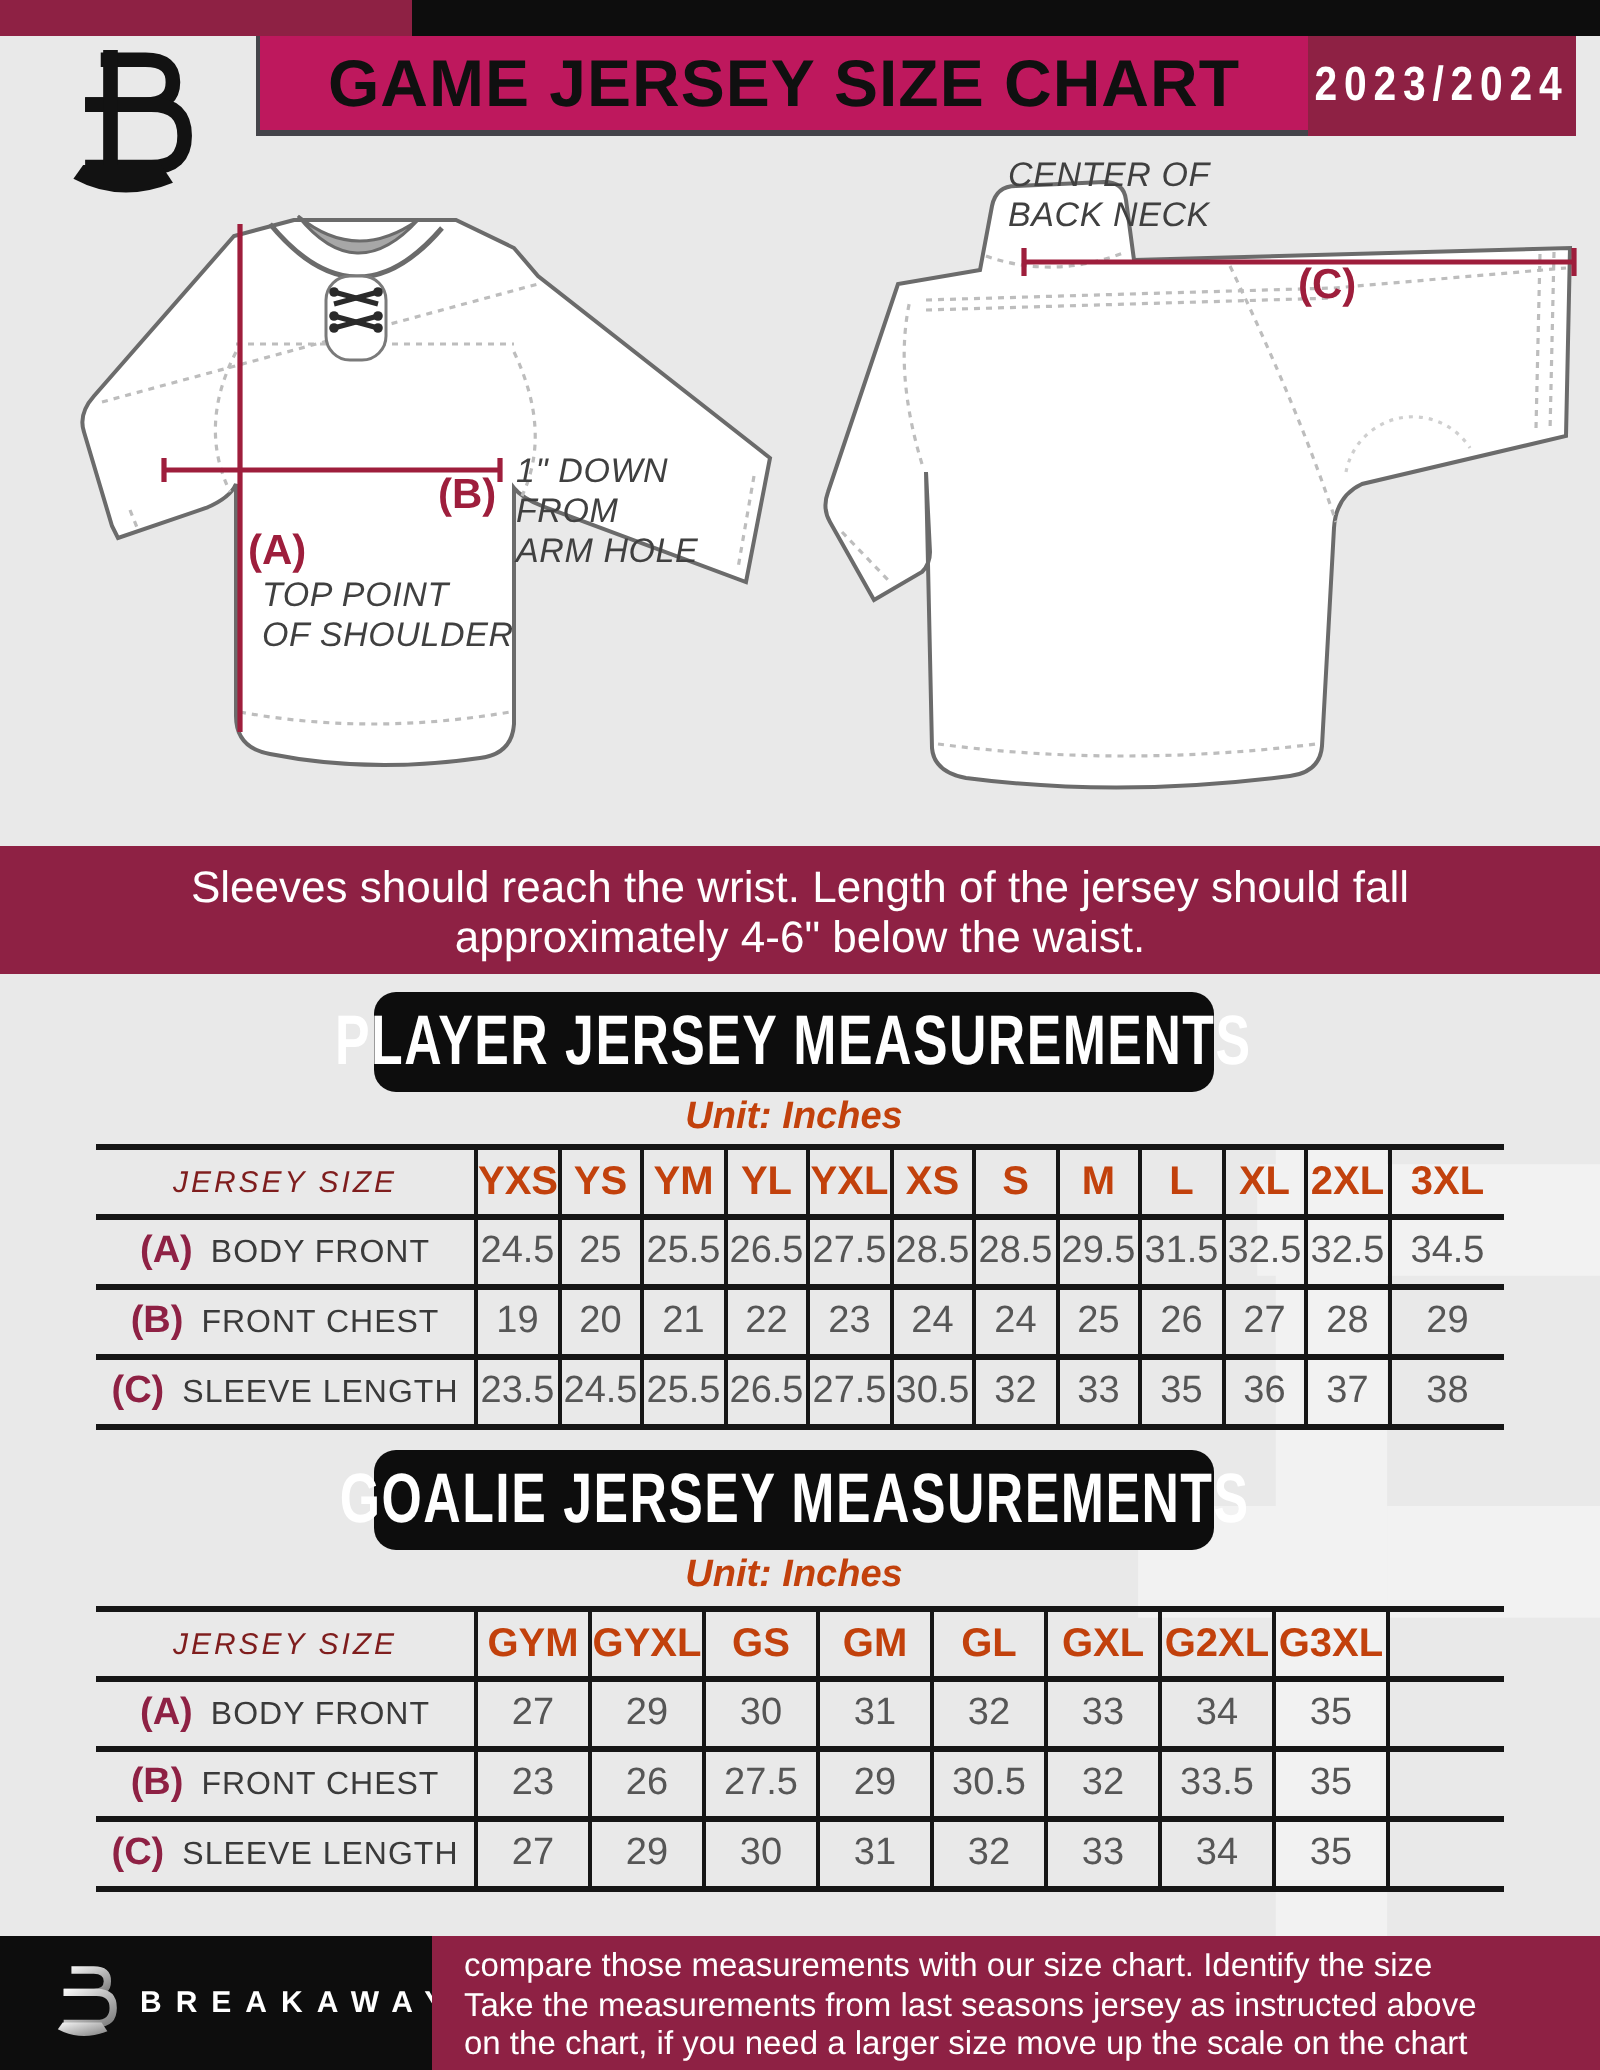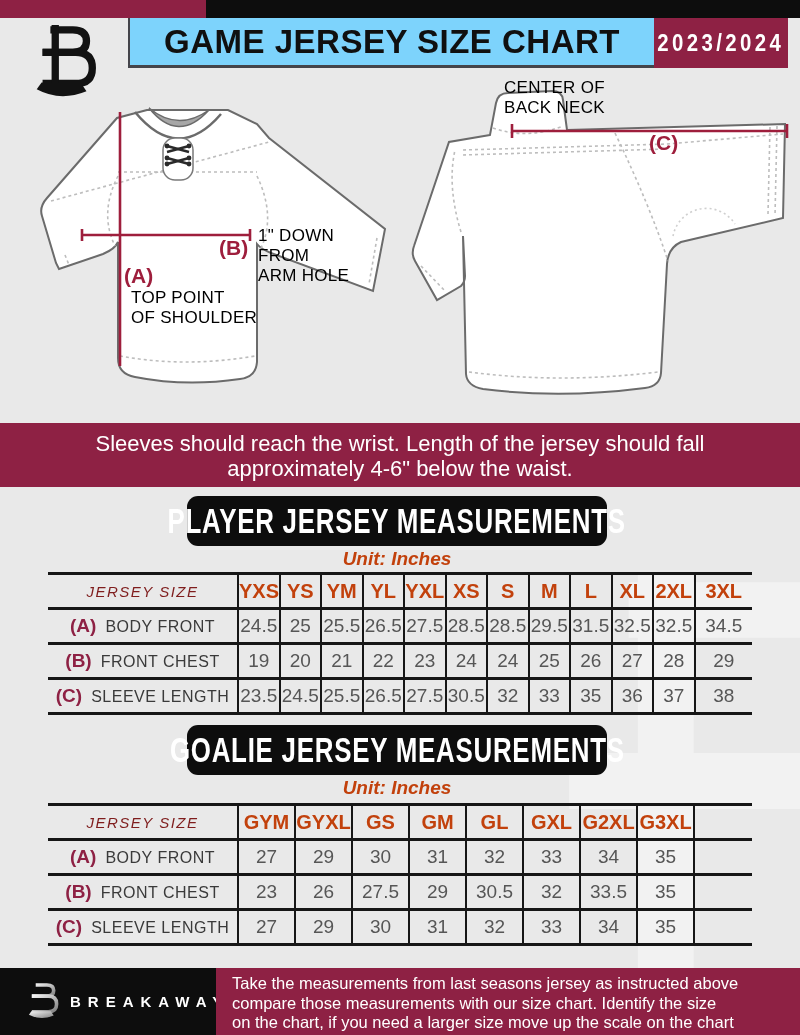--- a/index.html
+++ b/index.html
@@ -3,37 +3,37 @@
 <meta charset="utf-8">
 <style>
   html,body{margin:0;padding:0;background:#cfcfcf;}
   #page{position:relative;width:800px;height:1035px;background:#e9e9e9;overflow:hidden;
         font-family:"Liberation Sans", sans-serif;}
 
   
   .topbar-maroon{position:absolute;left:0;top:0;width:206px;height:18px;background:#8e2144;}
   .topbar-black{position:absolute;left:206px;top:0;width:594px;height:18px;background:#0d0d0d;}
 
-  .title-band{position:absolute;left:128px;top:18px;width:526px;height:50px;background:#7dd3fc;
+  .title-band{position:absolute;left:128px;top:18px;width:526px;height:50px;background:#be185d;
               border-left:2px solid #44444a;border-bottom:3px solid #44444a;
               display:flex;align-items:center;justify-content:center;box-sizing:border-box;z-index:3;}
   .title-band span{font-size:33px;font-weight:bold;color:#101010;letter-spacing:.5px;white-space:nowrap;}
   .season-band{position:absolute;left:654px;top:18px;width:134px;height:50px;background:#8e2144;
                display:flex;align-items:center;justify-content:center;z-index:3;}
   .season-band span{color:#fff;font-size:24px;font-weight:bold;letter-spacing:4px;
                     transform:scaleX(.85);white-space:nowrap;}
 
   .logo-top{position:absolute;left:28px;top:24px;z-index:3;}
 
   
   .diagram{position:absolute;left:0;top:68px;width:800px;height:355px;z-index:2;}
   .jersey-front{position:absolute;left:25px;top:30px;}
   .jersey-back{position:absolute;left:405px;top:18px;}
   .dlabel{position:absolute;color:#9e1e3c;font-weight:bold;font-size:21px;z-index:4;}
-  .dcaption{position:absolute;color:#000000;font-size:17px;line-height:20px;
+  .dcaption{position:absolute;color:#404040;font-style:italic;font-size:17px;line-height:20px;
             letter-spacing:.3px;z-index:4;white-space:nowrap;}
 
   
   .notice{position:absolute;left:0;top:423px;width:800px;height:64px;background:#8e2144;
           color:#fff;text-align:center;z-index:2;}
   .notice .l{font-size:22px;line-height:25px;}
   .notice .l:first-child{margin-top:8px;}
 
   
   .pill{position:absolute;left:187px;width:420px;height:50px;background:#0d0d0d;border-radius:11px;
@@ -376,18 +376,18 @@
       <g stroke="url(#silver)" stroke-width="7.5" fill="none">
         <path d="M20 6 H43 Q57 6 57 17.5 Q57 29 43 29 H12"></path>
         <path d="M12 29 H46 Q63 29 63 45 Q63 61 46 61 H12"></path>
         <path d="M25 1 V66"></path>
       </g>
       <path d="M6 67 Q30 80 57 69 L51 60 L11 60 Z" fill="url(#silver)"></path>
     </svg>
     <span class="brand">BREAKAWAY</span>
   </div>
   <div class="footer-maroon">
+    <div class="l">compare those measurements  with our size chart. Identify the size</div>
     <div class="l">Take the measurements from last seasons jersey as instructed above</div>
-    <div class="l">compare those measurements  with our size chart. Identify the size</div>
     <div class="l">on the chart, if you need a larger size move up the scale on the chart</div>
   </div>
 
 </div>
 
 </body></html>

